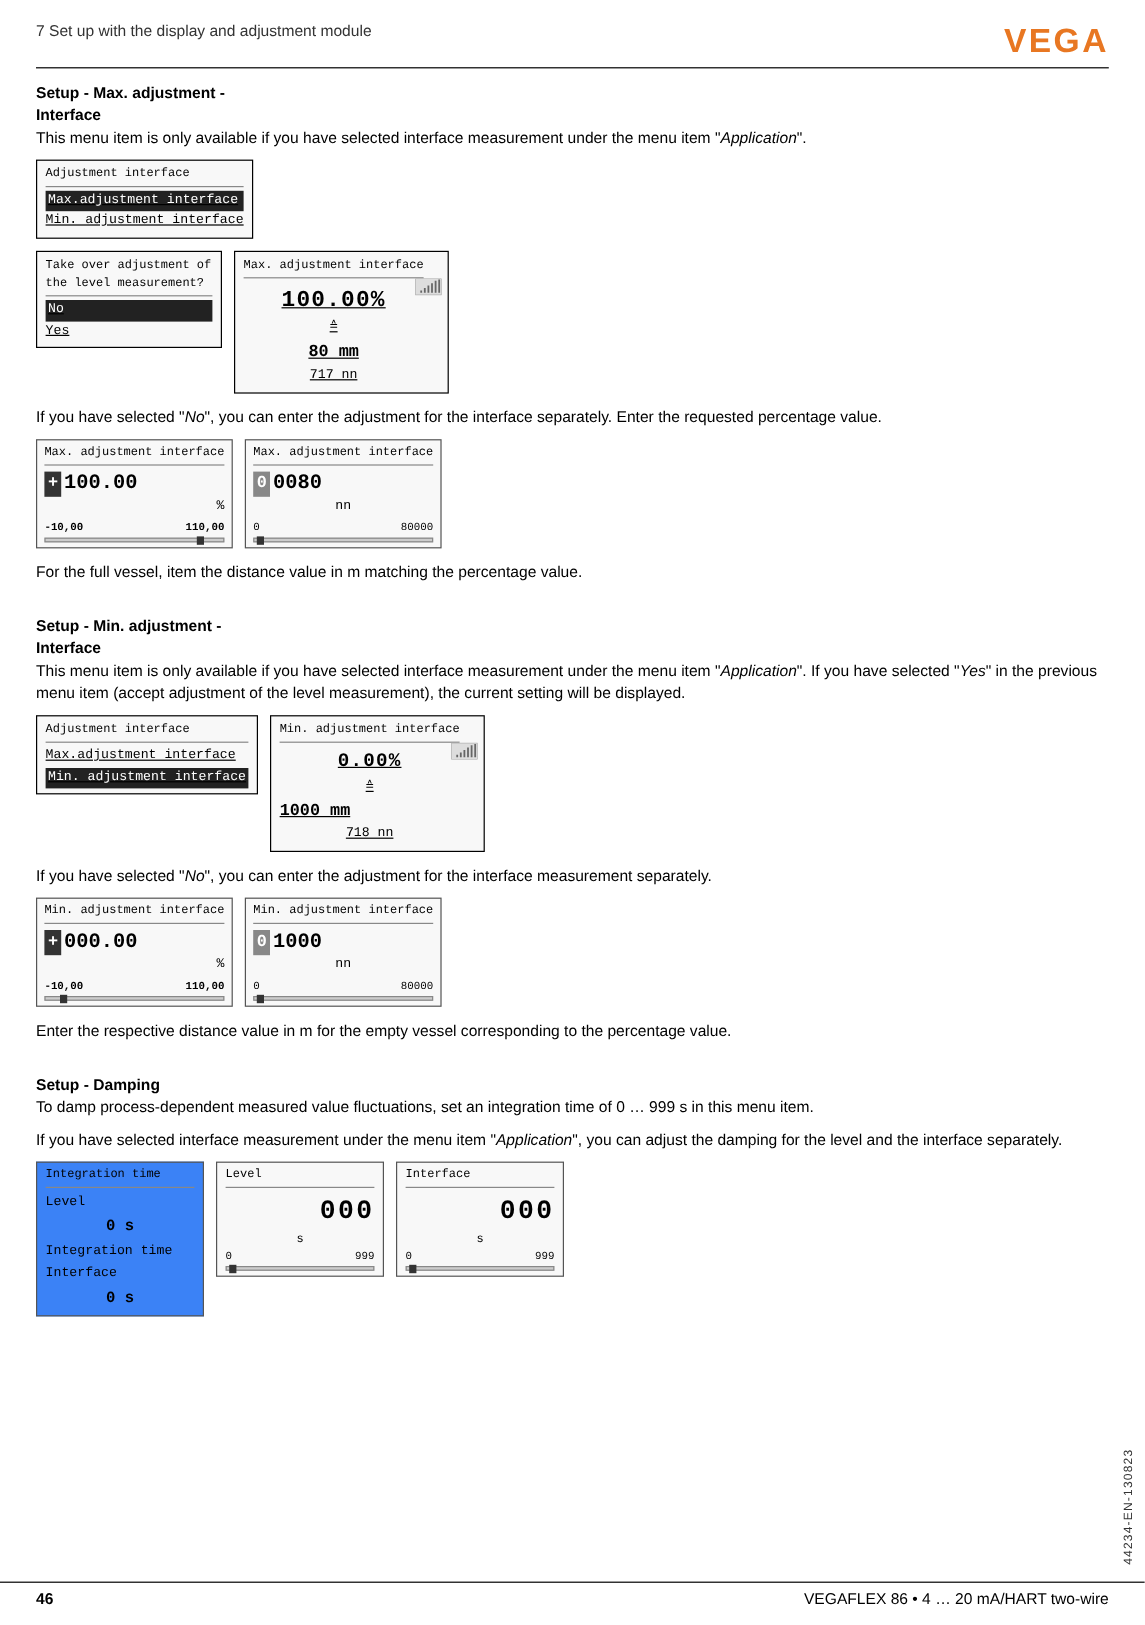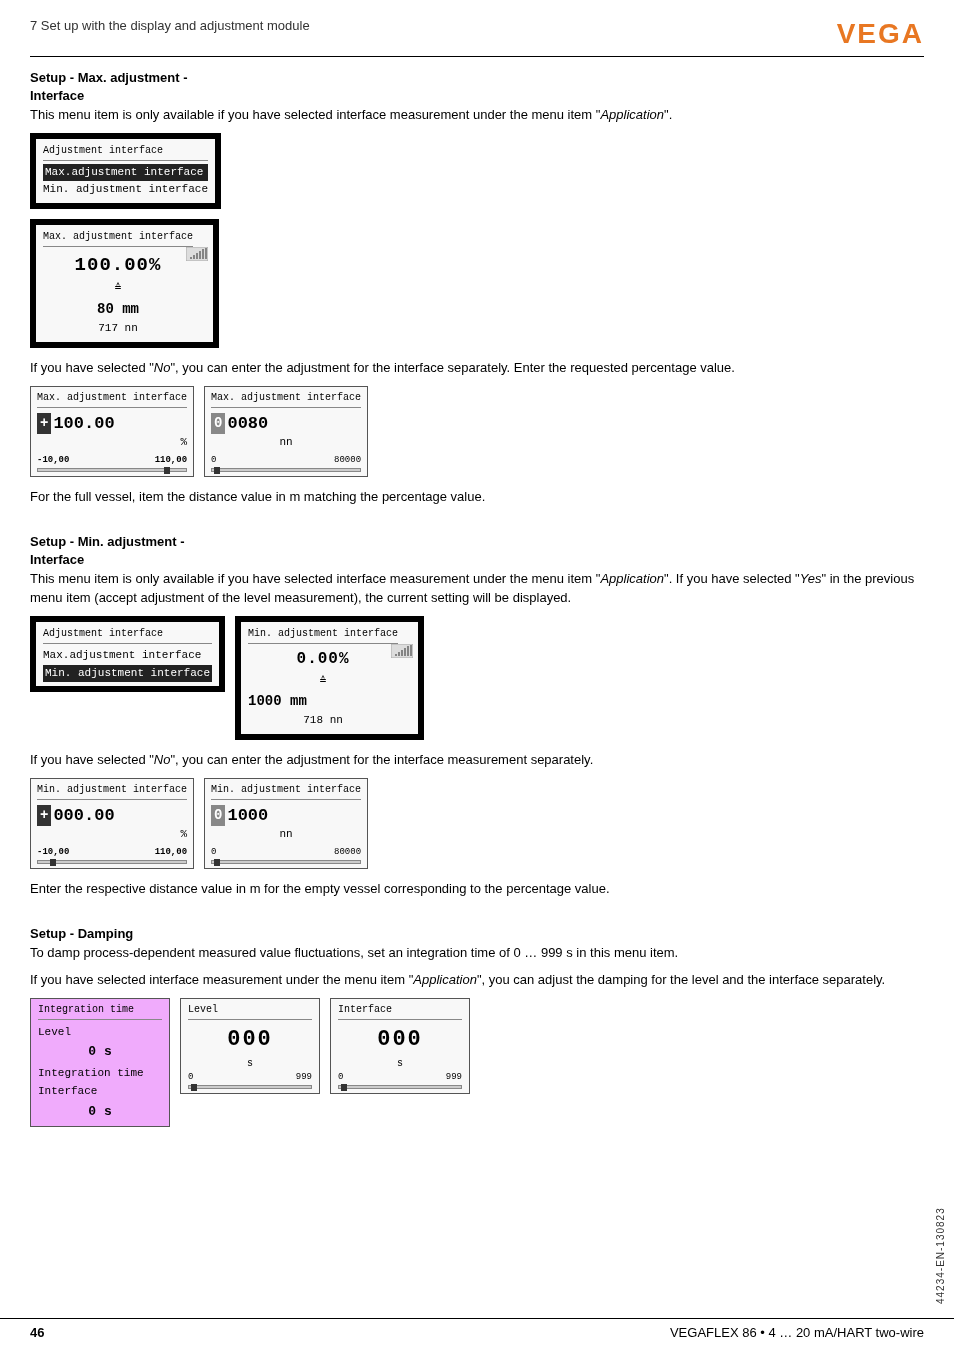--- a/index.html
+++ b/index.html
@@ -72,37 +72,38 @@
     
     .ui-screens-row {
       display: flex;
       flex-direction: row;
       gap: 10px;
       margin-bottom: 10px;
       align-items: flex-start;
     }
 
     .ui-screen {
-      border: 6px solid #000000;
+      border: 1px solid #000000;
       background: #f8f8f8;
       font-family: 'Courier New', monospace;
       font-size: 11px;
       padding: 4px 7px;
       min-width: 130px;
     }
     .ui-screen .screen-title {
       font-size: 10px;
       border-bottom: 1px solid #888;
       margin-bottom: 3px;
       padding-bottom: 2px;
       white-space: nowrap;
     }
     .ui-screen .screen-body {
       font-size: 11px;
       line-height: 1.6;
+      text-decoration: underline;
     }
     .ui-screen .screen-selected {
       background: #222;
       color: #fff;
       padding: 0 2px;
     }
     .ui-screen .big-value {
       font-size: 19px;
       font-weight: bold;
       display: block;
@@ -264,21 +265,21 @@
       width: 6px;
       height: 7px;
       background: #333;
       position: absolute;
       top: -2px;
     }
 
     
     .integ-screen {
       border: 1px solid #555;
-      background: #f0abfc;
+      background: #3b82f6;
       font-family: 'Courier New', monospace;
       padding: 3px 7px;
       min-width: 140px;
     }
     .integ-screen .s-title {
       font-size: 10px;
       border-bottom: 1px solid #888;
       margin-bottom: 3px;
       padding-bottom: 2px;
     }
@@ -295,21 +296,21 @@
     }
     .integ-val-screen .s-title {
       font-size: 10px;
       border-bottom: 1px solid #888;
       margin-bottom: 3px;
       padding-bottom: 2px;
     }
     .integ-val-screen .big-val {
       font-size: 22px;
       font-weight: bold;
-      text-align: center;
+      text-align: right;
       display: block;
       letter-spacing: 2px;
     }
     .integ-val-screen .s-unit {
       font-size: 10px;
       text-align: center;
       display: block;
     }
     .integ-val-screen .s-labels {
       display: flex;
@@ -361,20 +362,27 @@
             <div class="screen-title">Adjustment interface</div>
             <div class="screen-body">
               <div class="screen-selected">Max.adjustment interface</div>
               <div>Min. adjustment interface</div>
             </div>
           </div>
         </div>
 
 
         <div class="ui-screens-row">
+          <div class="ui-screen" style="min-width:155px;">
+            <div class="screen-title">Take over adjustment of<br>the level measurement?</div>
+            <div class="screen-body">
+              <div class="screen-selected">No</div>
+              <div>Yes</div>
+            </div>
+          </div>
           <div class="ui-screen" style="min-width:155px; padding-right: 20px; position: relative;">
             <div class="screen-title">Max. adjustment interface</div>
             <div style="position:absolute; top: 22px; right: 5px;">
               <svg width="22" height="14">
                 <rect width="22" height="14" fill="#ddd" stroke="#aaa" stroke-width="1"></rect>
                 <line x1="2" y1="12" x2="2" y2="12" stroke="#666" stroke-width="1.5"></line>
                 <line x1="5" y1="10" x2="5" y2="12" stroke="#666" stroke-width="1.5"></line>
                 <line x1="8" y1="8" x2="8" y2="12" stroke="#666" stroke-width="1.5"></line>
                 <line x1="11" y1="6" x2="11" y2="12" stroke="#666" stroke-width="1.5"></line>
                 <line x1="14" y1="4" x2="14" y2="12" stroke="#666" stroke-width="1.5"></line>

